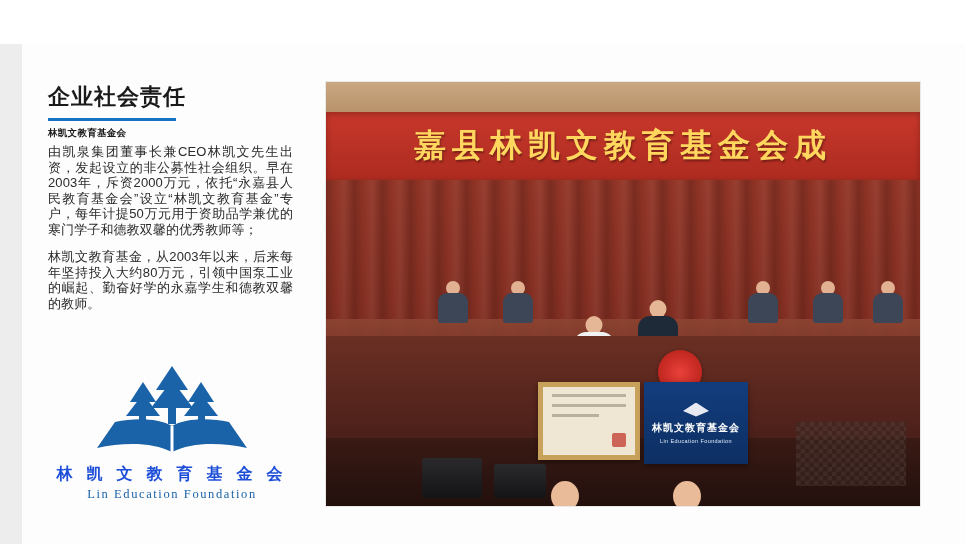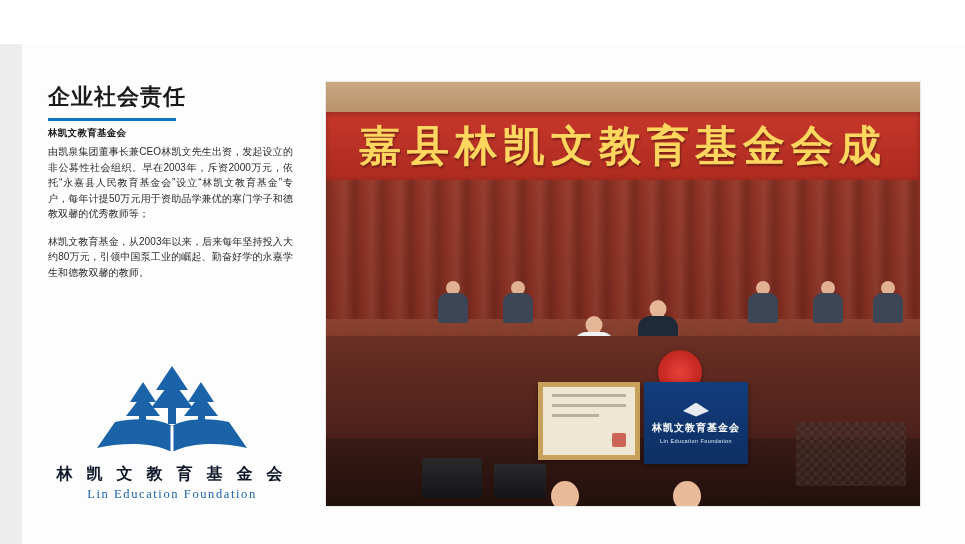--- a/index.html
+++ b/index.html
@@ -111,21 +111,21 @@
     width: 245px;
   }
   .body-heading {
     font-size: 9.5px;
     font-weight: bold;
     color: #1a1a1a;
     margin: 0 0 4px 0;
     letter-spacing: 0.3px;
   }
   .body-p {
-    font-size: 10px;
+    font-size: 13px;
     line-height: 15.5px;
     color: #2a2a2a;
     margin: 0 0 12px 0;
     text-align: justify;
     letter-spacing: 0.1px;
   }
   .body-p.last { margin-bottom: 0; }
 
   
   .foundation {
@@ -137,21 +137,21 @@
   .foundation-mark {
     width: 248px;
     height: 96px;
     display: flex;
     align-items: center;
     justify-content: center;
   }
   .foundation-cn {
     margin-top: 4px;
     font-size: 16px;
-    color: #0f172a;
+    color: #1d4ed8;
     letter-spacing: 5px;
     font-family: "Liberation Serif", serif;
     font-weight: bold;
   }
   .foundation-en {
     margin-top: 2px;
     font-size: 12.5px;
     color: #1a63a8;
     letter-spacing: 1.6px;
     font-family: "Liberation Serif", serif;
@@ -191,21 +191,21 @@
     box-shadow: 0 2px 6px rgba(0,0,0,0.25) inset;
     display: flex;
     align-items: center;
     justify-content: center;
     overflow: hidden;
   }
   .banner-text {
     color: #ffd75e;
     font-family: Liberation Serif, serif;
     font-weight: bold;
-    font-size: 42px;
+    font-size: 32px;
     letter-spacing: 6px;
     white-space: nowrap;
     text-shadow: 1px 2px 2px rgba(0,0,0,0.35);
   }
   .stage {
     position: absolute;
     left: 0; top: 60%;
     width: 100%; height: 40%;
     background: linear-gradient(180deg, #6b2f23 0%, #4b201a 60%, #351511 100%);
   }

